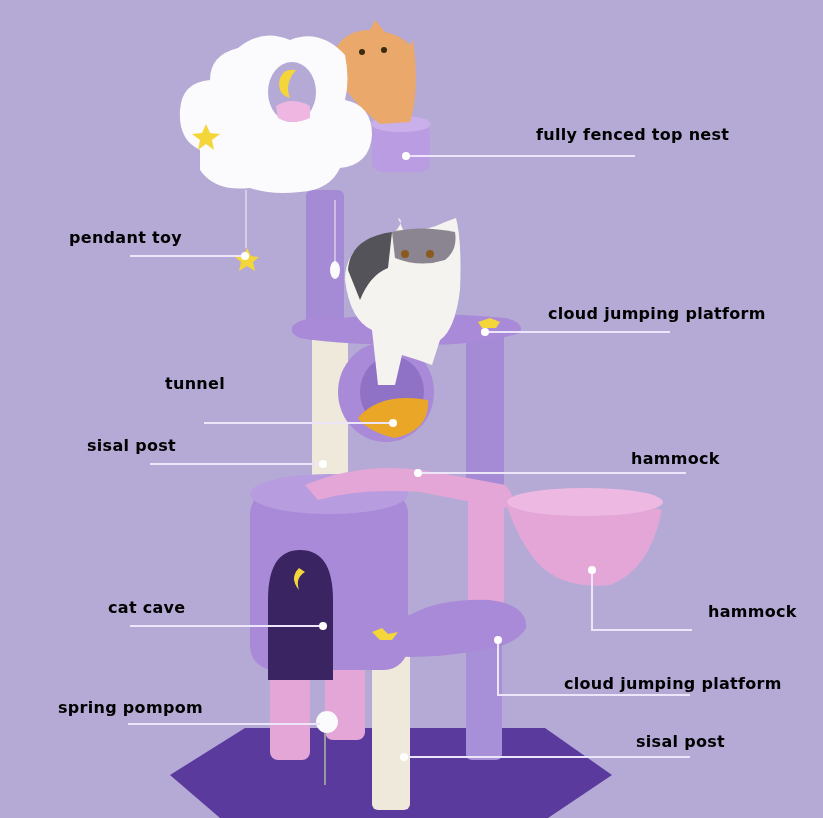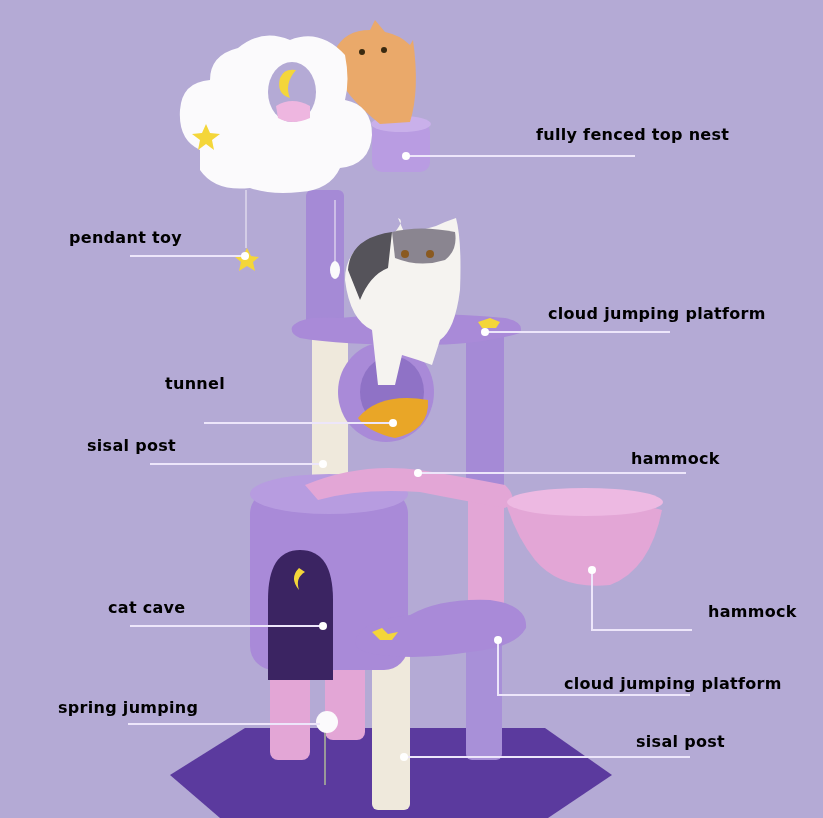--- a/index.html
+++ b/index.html
@@ -102,15 +102,15 @@
 
   <div class="label" style="left:536px;top:126px;">fully fenced top nest</div>
   <div class="label" style="left:69px;top:229px;">pendant toy</div>
   <div class="label" style="left:548px;top:305px;">cloud jumping platform</div>
   <div class="label" style="left:165px;top:375px;">tunnel</div>
   <div class="label" style="left:87px;top:437px;">sisal post</div>
   <div class="label" style="left:631px;top:450px;">hammock</div>
   <div class="label" style="left:108px;top:599px;text-align:center;">cat cave</div>
   <div class="label" style="left:664px;top:603px;margin-left:44px;">hammock</div>
   <div class="label" style="left:564px;top:675px;">cloud jumping platform</div>
-  <div class="label" style="left:58px;top:699px;">spring jumping</div>
+  <div class="label" style="left:58px;top:699px;">spring pompom</div>
   <div class="label" style="left:636px;top:733px;">sisal post</div>
 </div>
 
 </body></html>

